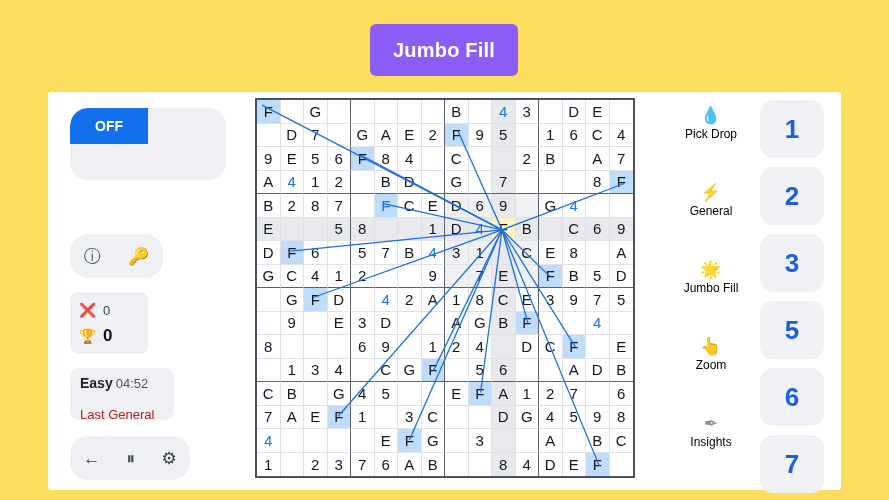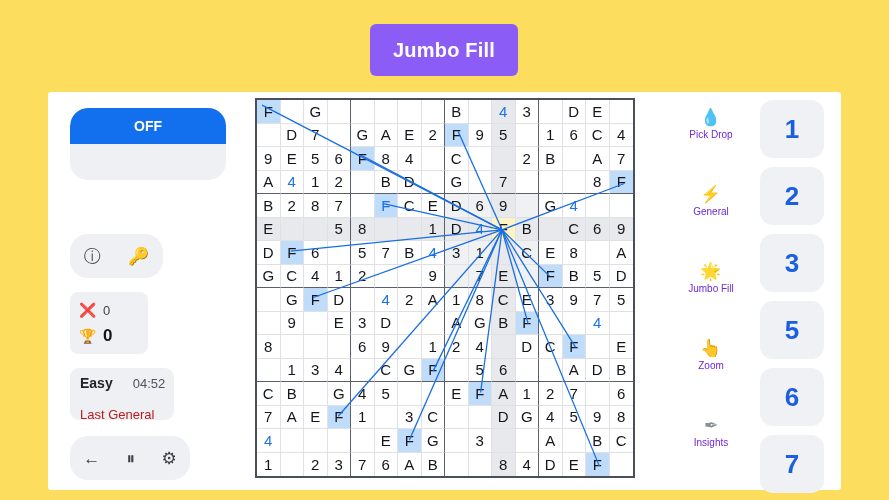--- a/index.html
+++ b/index.html
@@ -36,21 +36,21 @@
     width: 170px; height: 382px;
   }
   .pill-card {
     background: #eff0f3;
     border-radius: 18px;
   }
   #mode-card {
     position: absolute; left: 10px; top: 8px;
     width: 156px; height: 72px;
     display: grid;
-    grid-template-columns: 1fr;
+    grid-template-columns: 1fr 1fr;
     grid-template-rows: 1fr 1fr;
     overflow: hidden;
   }
   .mode-cell {
     display: flex; align-items: center; justify-content: center;
     font-size: 14px; font-weight: bold; color: #3b3f4a;
   }
   .mode-cell.active {
     background: #1270ef; color: #ffffff;
     border-top-left-radius: 18px;
@@ -79,21 +79,21 @@
   .score-val { font-size: 13px; color: #3b3f4a; }
   .score-val.big { font-size: 17px; font-weight: bold; color: #14161c; }
 
   #status-card {
     position: absolute; left: 10px; top: 268px;
     width: 104px; height: 52px;
     background: #eff0f3;
     border-radius: 9px;
     padding: 7px 0 0 10px;
   }
-  .status-line1 { display: flex; align-items: baseline; gap: 20px; }
+  .status-line1 { display: flex; align-items: baseline; gap: 3px; }
   #diff-label { font-size: 14px; font-weight: bold; color: #20232b; }
   #timer-label { font-size: 13px; color: #4d5261; }
   #last-label { font-size: 13px; color: #b91c1c; margin-top: 16px; }
 
   #ctrl-card {
     position: absolute; left: 10px; top: 336px;
     width: 120px; height: 44px;
     display: flex; align-items: center; justify-content: space-around;
   }
   .ctrl-ic { font-size: 17px; color: #3b3f4a; line-height: 1; }
@@ -137,21 +137,21 @@
   #tool-rail {
     position: absolute; left: 617px; top: 4px;
     width: 92px; height: 390px;
   }
   .rail-item {
     position: absolute; left: 0; width: 92px; height: 56px;
     display: flex; flex-direction: column; align-items: center; justify-content: center;
     gap: 3px;
   }
   .rail-ic { font-size: 17px; line-height: 1; }
-  .rail-lb { font-size: 10px; color: #6d28d9; white-space: nowrap; }
+  .rail-lb { font-size: 12px; color: #000000; white-space: nowrap; }
 
   
   #numpad {
     position: absolute; left: 712px; top: 8px;
     width: 72px; height: 390px;
   }
   .numkey {
     position: absolute; left: 0;
     width: 64px; height: 58px;
     background: #eff1f5;

